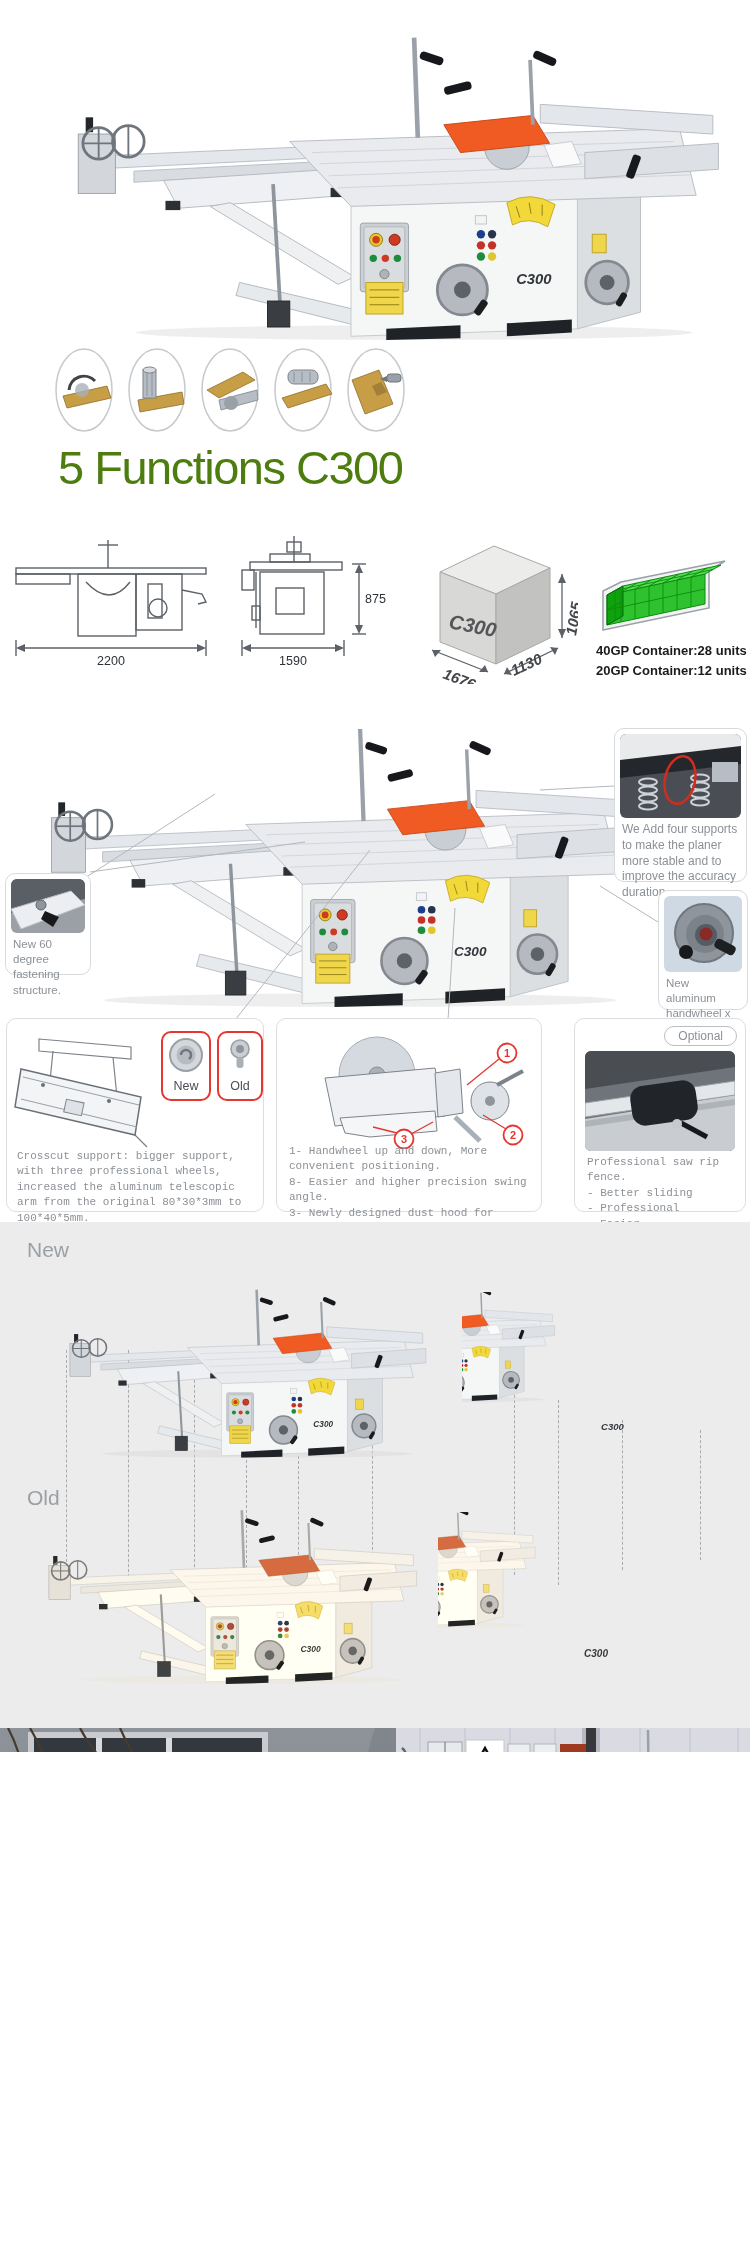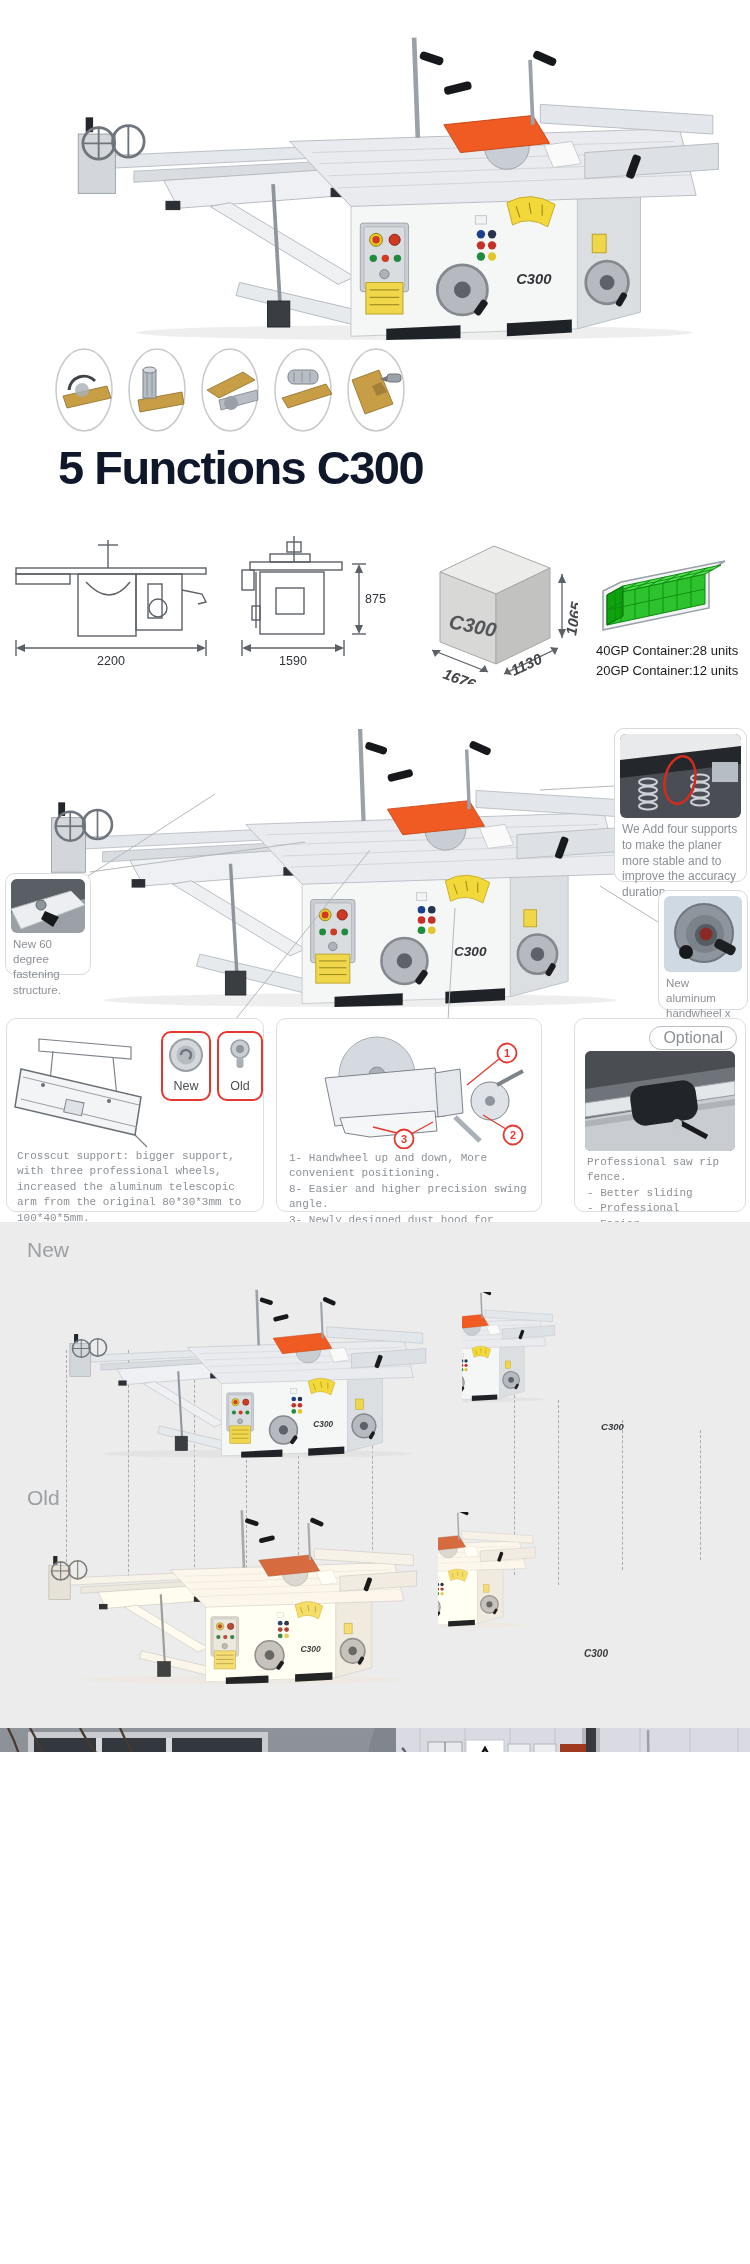--- a/index.html
+++ b/index.html
@@ -1,32 +1,32 @@
 <!DOCTYPE html>
 <html><head>
 <meta charset="utf-8">
 <style>
   html,body{margin:0;padding:0;background:#fff;}
   .page{position:relative;width:750px;height:1752px;background:#ffffff;overflow:hidden;
         font-family:"Liberation Sans",sans-serif;}
   .abs{position:absolute;}
   svg text{font-family:"Liberation Sans",sans-serif;}
-  .headline{position:absolute;left:58px;top:440px;font-size:47px;font-weight:700;
-            letter-spacing:-1.5px;color:#0f172a;white-space:nowrap;}
+  .headline{position:absolute;left:58px;top:440px;font-size:47px;font-weight:400;
+            letter-spacing:-1.5px;color:#4d7c0f;white-space:nowrap;}
   .fn-row{position:absolute;left:55px;top:348px;display:flex;gap:14px;}
   .fn-icon{width:59px;height:84px;}
   .dim-label{font-size:12.5px;fill:#2e3237;}
-  .pack-text{position:absolute;left:596px;top:641px;font-size:13px;font-weight:normal;color:#1b1b1b;line-height:20px;}
+  .pack-text{position:absolute;left:596px;top:641px;font-size:13px;font-weight:bold;color:#1b1b1b;line-height:20px;}
   .callout{position:absolute;background:#fff;border:1px solid #d6dadd;border-radius:10px;
            padding:5px;box-sizing:border-box;}
   .callout .ph{border-radius:6px;overflow:hidden;display:block;}
   .callout .txt{font-size:12px;color:#8c9196;line-height:1.32;padding:4px 2px 0 2px;}
   .panel{position:absolute;background:#fff;border:1px solid #dcdfe2;border-radius:10px;box-sizing:border-box;}
   .panel .ptxt{position:absolute;font-size:11px;color:#8c9196;line-height:1.4;font-family:Liberation Mono, monospace;}
-  .pill{position:absolute;border:1.5px solid #b9bec4;border-radius:13px;font-size:16px;
+  .pill{position:absolute;border:1.5px solid #b9bec4;border-radius:13px;font-size:12px;
         color:#8c9196;padding:2px 13px;background:#fff;}
   .red-box{position:absolute;border:2.5px solid #e5372f;border-radius:10px;background:#fff;
            box-sizing:border-box;text-align:center;}
   .red-box .lbl{font-size:12.5px;color:#4a4e53;margin-top:-2px;}
   .compare-bg{position:absolute;left:0;top:1222px;width:750px;height:506px;background:#ececec;}
   .sec-label{position:absolute;font-size:21px;color:#9aa0a5;}
   .dash{position:absolute;width:0;border-left:1.5px dashed #a7abb0;}
   .machine-label{font-style:italic;font-weight:bold;fill:#33373c;}
 </style>
 </head>
@@ -373,21 +373,21 @@
       </g>
       <g>
         <circle cx="222" cy="28" r="9.5" fill="#fff" stroke="#e5372f" stroke-width="1.8"></circle>
         <text x="222" y="32" text-anchor="middle" font-size="11" font-weight="bold" fill="#e5372f">1</text>
         <circle cx="228" cy="110" r="9.5" fill="#fff" stroke="#e5372f" stroke-width="1.8"></circle>
         <text x="228" y="114" text-anchor="middle" font-size="11" font-weight="bold" fill="#e5372f">2</text>
         <circle cx="119" cy="114" r="9.5" fill="#fff" stroke="#e5372f" stroke-width="1.8"></circle>
         <text x="119" y="118" text-anchor="middle" font-size="11" font-weight="bold" fill="#e5372f">3</text>
       </g>
     </svg>
-    <div class="ptxt" style="left:12px;top:132px;width:246px">
+    <div class="ptxt" style="left:12px;top:125px;width:246px">
       <div>1- Handwheel up and down, More convenient positioning.</div>
       <div>8- Easier and higher precision swing angle.</div>
       <div>3- Newly designed dust hood for better vacuuming effect and more convenient door opening.</div>
     </div>
   </div>
 
   <div class="panel" style="left:574px;top:1018px;width:172px;height:194px">
     <div class="pill" style="right:8px;top:7px">Optional</div>
     <svg class="abs" style="left:10px;top:32px;border-radius:6px" width="150" height="100" viewBox="0 0 150 100">
       <rect width="150" height="100" fill="#6f747a"></rect>

